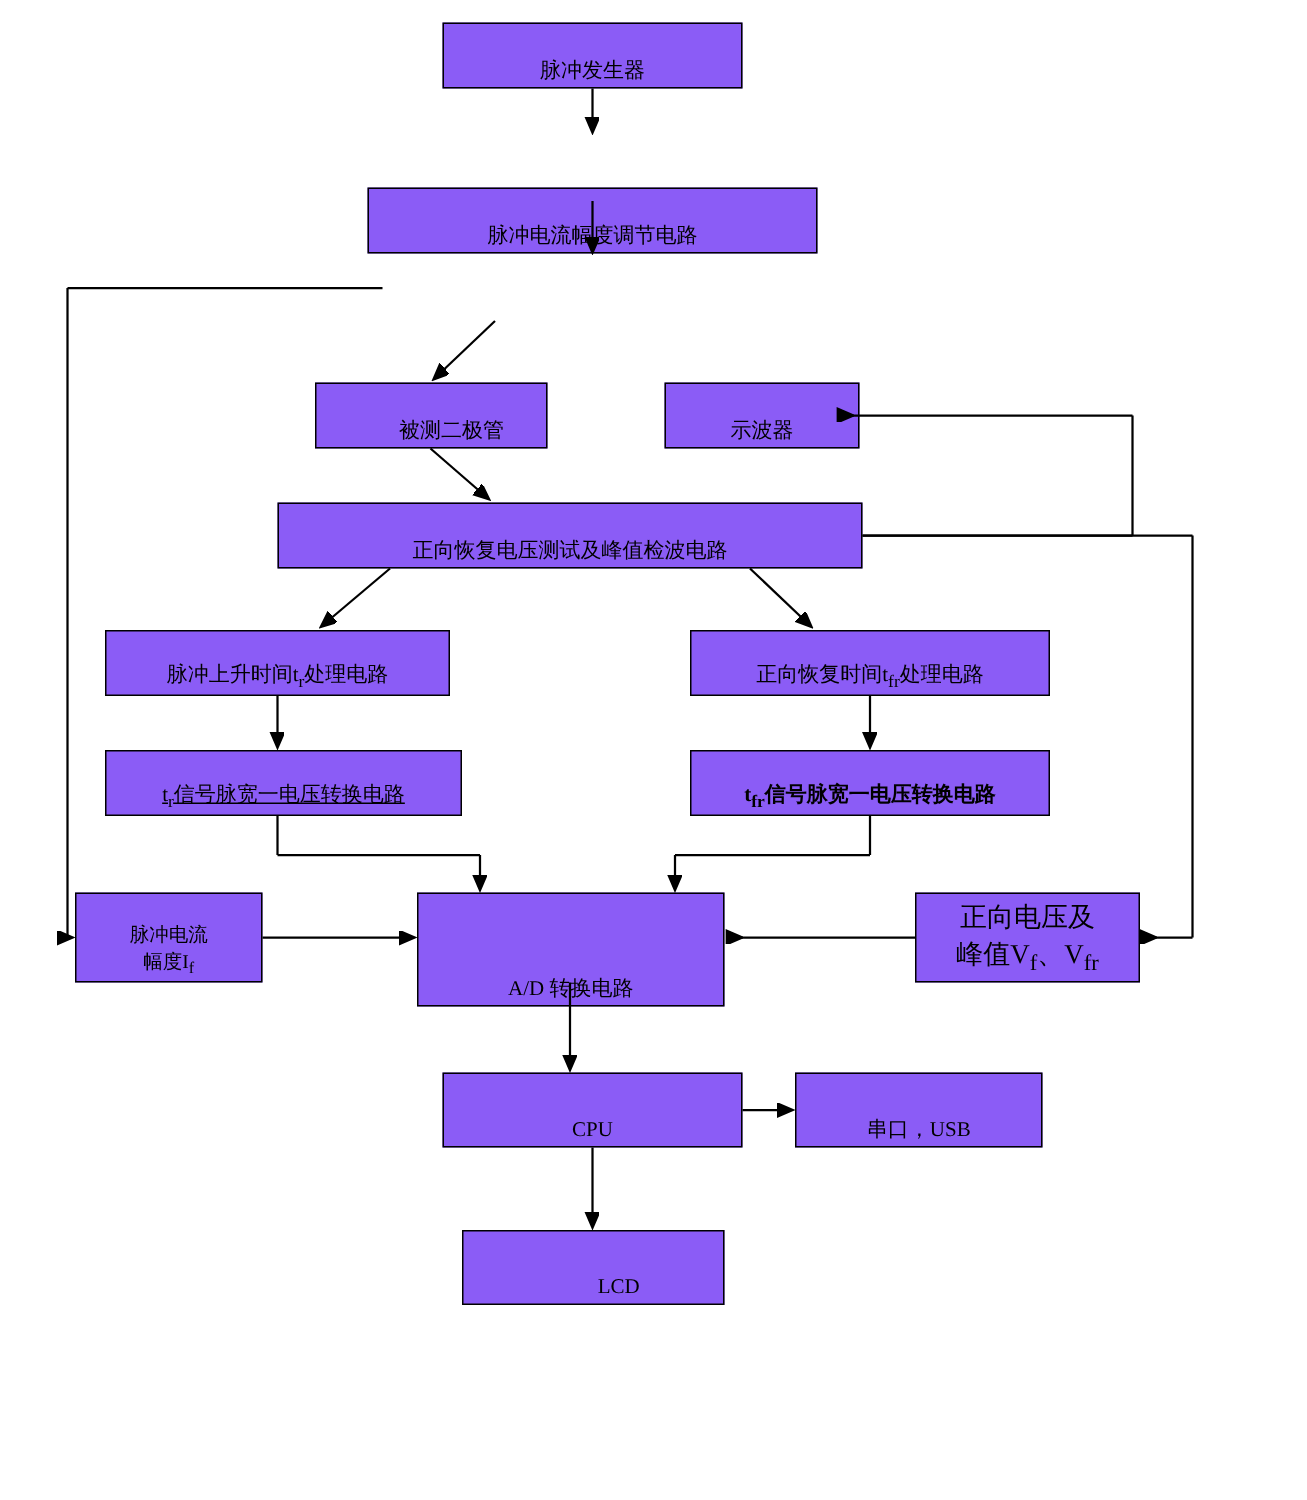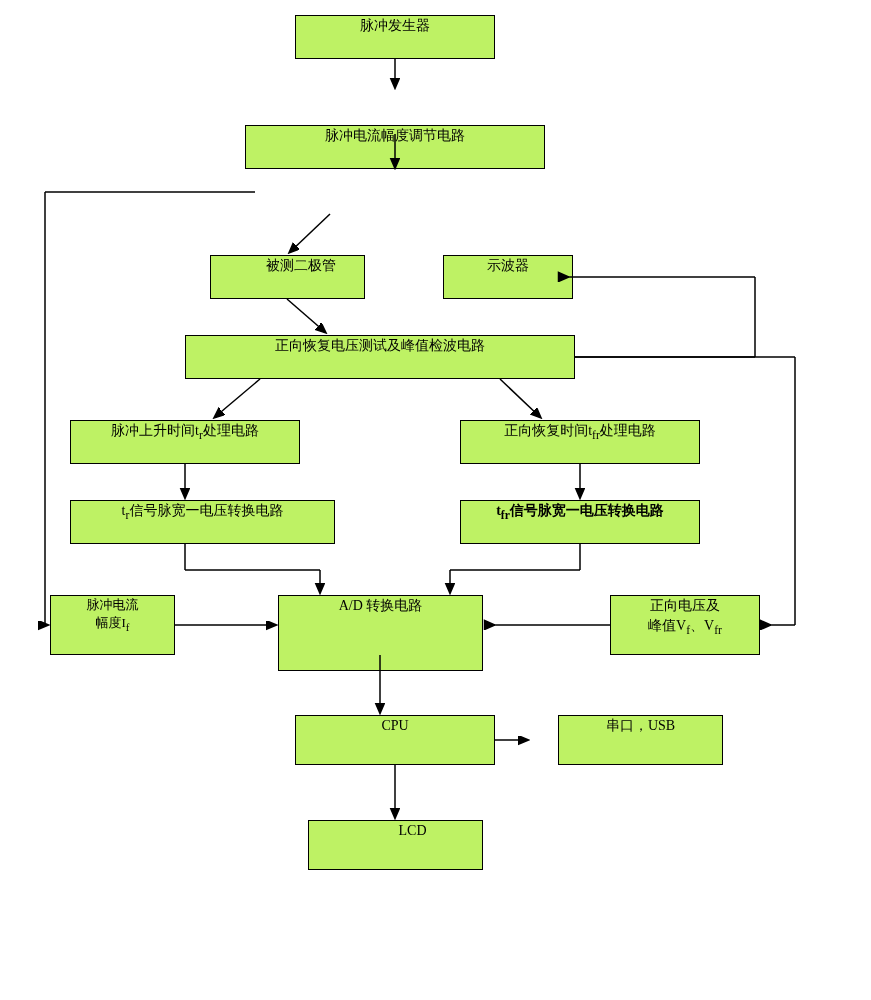--- a/index.html
+++ b/index.html
@@ -13,23 +13,23 @@
       overflow: hidden;
     }
     .diagram-container {
       position: relative;
       width: 871px;
       height: 1000px;
     }
     .box {
       position: absolute;
       border: 1.5px solid #000;
-      background: #bef264;
+      background: #8b5cf6;
       display: flex;
-      align-items: flex-start;
+      align-items: flex-end;
       justify-content: center;
       text-align: center;
       font-size: 14px;
       line-height: 1.4;
     }
     svg.arrows {
       position: absolute;
       top: 0; left: 0;
       width: 871px;
       height: 1000px;
@@ -64,39 +64,39 @@
   </div>
   <div class="box" style="left:185px;top:335px;width:390px;height:44px;">
     <span>正向恢复电压测试及峰值检波电路</span>
   </div>
   <div class="box" style="left:70px;top:420px;width:230px;height:44px;">
     <span>脉冲上升时间t<sub>r</sub>处理电路</span>
   </div>
   <div class="box" style="left:460px;top:420px;width:240px;height:44px;">
     <span>正向恢复时间t<sub>fr</sub>处理电路</span>
   </div>
-  <div class="box" style="left:70px;top:500px;width:265px;height:44px;">
+  <div class="box" style="left:70px;top:500px;width:238px;height:44px;text-decoration:underline;">
     <span>t<sub>r</sub>信号脉宽一电压转换电路</span>
   </div>
   <div class="box" style="left:460px;top:500px;width:240px;height:44px;font-weight:bold;">
     <span>t<sub>fr</sub>信号脉宽一电压转换电路</span>
   </div>
   <div class="box" style="left:50px;top:595px;width:125px;height:60px;font-size:13px;">
     <span>脉冲电流<br>幅度I<sub>f</sub></span>
   </div>
   <div class="box" style="left:278px;top:595px;width:205px;height:76px;">
     <span>A/D 转换电路</span>
   </div>
-  <div class="box" style="left:610px;top:595px;width:150px;height:60px;font-size:14px;">
+  <div class="box" style="left:610px;top:595px;width:150px;height:60px;font-size:18px;">
     <span>正向电压及<br>峰值V<sub>f</sub>、V<sub>fr</sub></span>
   </div>
   <div class="box" style="left:295px;top:715px;width:200px;height:50px;">
     <span>CPU</span>
   </div>
-  <div class="box" style="left:530px;top:715px;width:165px;height:50px;margin-left:28px;">
+  <div class="box" style="left:530px;top:715px;width:165px;height:50px;">
     <span>串口，USB</span>
   </div>
   <div class="box" style="left:308px;top:820px;width:175px;height:50px;padding-left:34px;">
     <span>LCD</span>
   </div>
 
   <svg class="arrows">
     <defs>
       <marker id="arr" markerWidth="8" markerHeight="8" refX="6" refY="3" orient="auto">
         <polygon points="0 0, 7 3, 0 6" fill="#000"></polygon>

